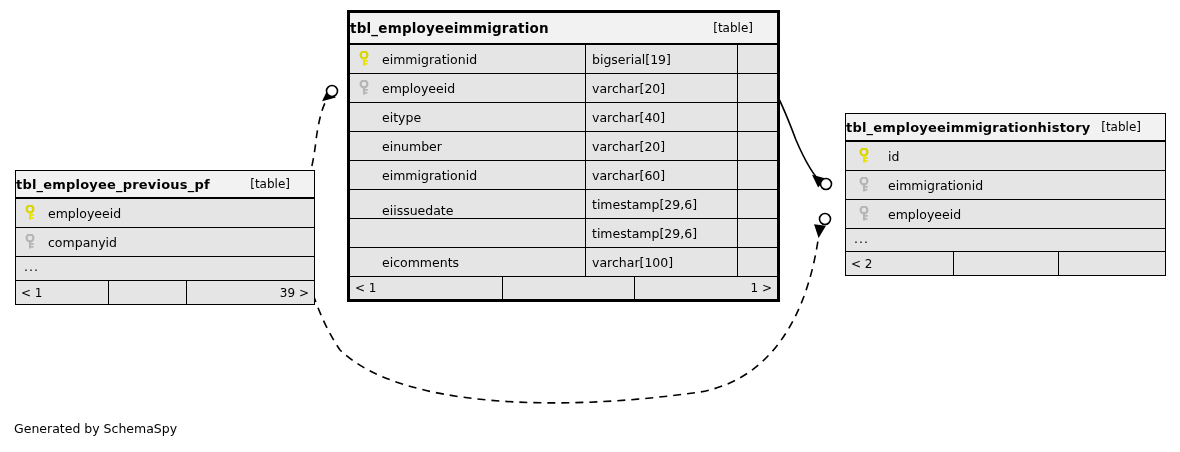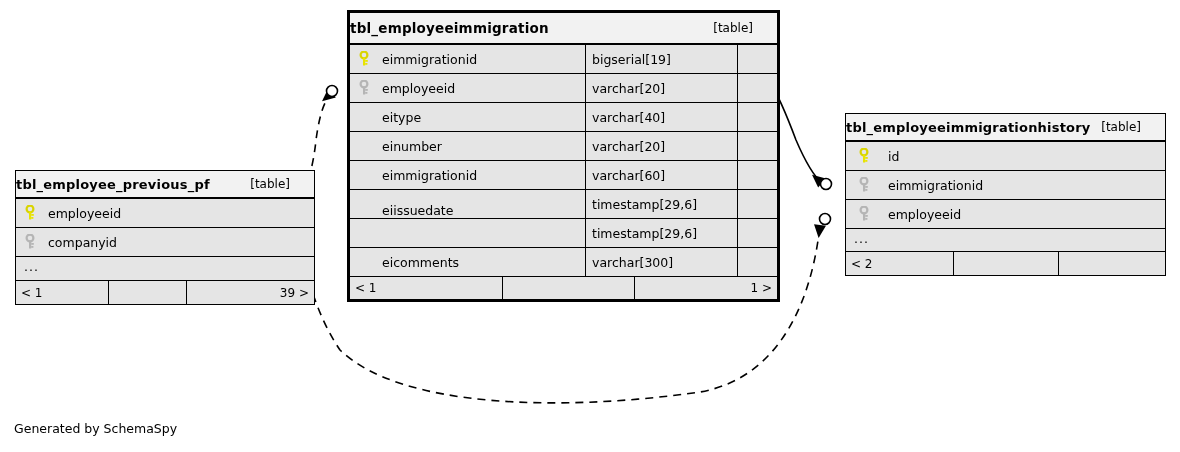--- a/index.html
+++ b/index.html
@@ -289,21 +289,21 @@
       </span>
       <span class="cell-type" style="width:152px;">timestamp[29,6]</span>
       <span class="cell-pad" style="flex:1;"></span>
     </div>
 
     <div class="er-row" style="height:29px;">
       <span class="cell-name" style="width:235px;">
         <span class="keyslot"></span>
         <span class="fname">eicomments</span>
       </span>
-      <span class="cell-type" style="width:152px;">varchar[300]</span>
+      <span class="cell-type" style="width:152px;">varchar[100]</span>
       <span class="cell-pad" style="flex:1;"></span>
     </div>
 
     <div class="er-row foot" style="height:22px;">
       <span class="fcell left" style="width:152px;">&lt; 1</span>
       <span class="fcell" style="width:132px;"></span>
       <span class="fcell right" style="flex:1;">1 &gt;</span>
     </div>
   </div>
 

